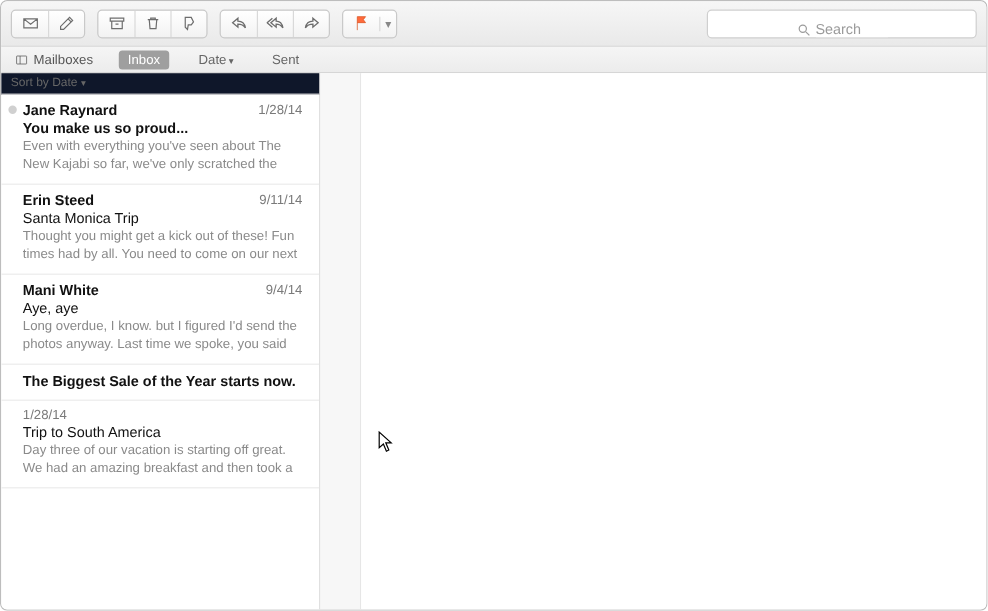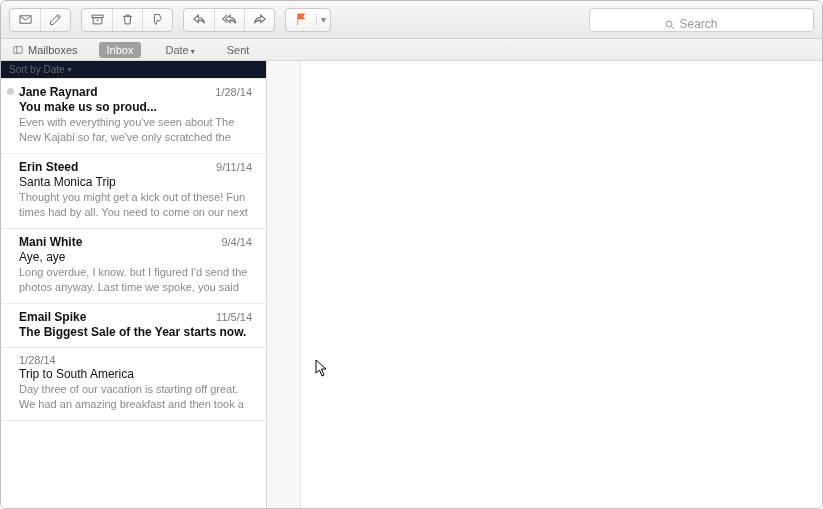--- a/index.html
+++ b/index.html
@@ -172,24 +172,20 @@
           </div>
           <div class="msg">
             <div class="row">
               <span class="from">Mani White</span>
               <span class="date">9/4/14</span>
             </div>
             <div class="subject normal">Aye, aye</div>
             <div class="preview">Long overdue, I know. but I figured I'd send the photos anyway. Last time we spoke, you said you...</div>
           </div>
           <div class="msg">
-            <div class="row">
-              <span class="from">Email Spike</span>
-              <span class="date">11/5/14</span>
-            </div>
             <div class="subject">The Biggest Sale of the Year starts now.</div>
           </div>
           <div class="msg nosender">
             <div class="row">
               <span class="date">1/28/14</span>
             </div>
             <div class="subject normal">Trip to South America</div>
             <div class="preview">Day three of our vacation is starting off great. We had an amazing breakfast and then took a hike. I...</div>
           </div>
         </div>

